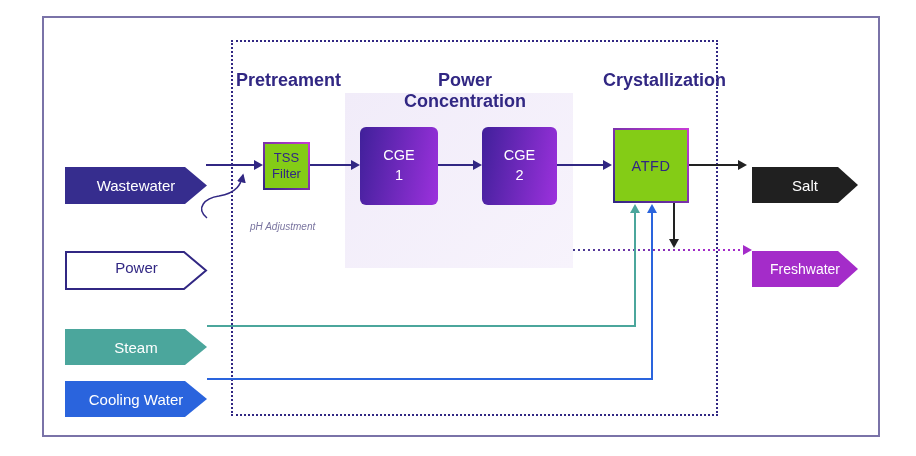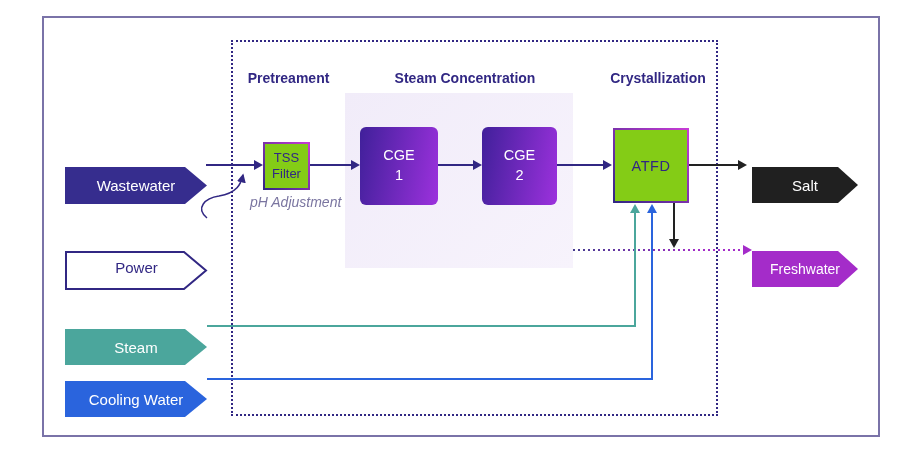--- a/index.html
+++ b/index.html
@@ -7,21 +7,21 @@
     position:relative;width:916px;height:456px;background:#fff;overflow:hidden;
     font-family:"Liberation Sans","DejaVu Sans",sans-serif;
     --primary:#312783;--frame-border:#7a73a8;--wastewater:#362d8e;--steam:#4ba69c;
     --cooling:#2a64dd;--salt:#202020;--freshwater:#a42cc9;--purple-grad-start:#40209a;
     --purple-grad-end:#9c31dd;--magenta-border:#c83cd6;--lavender:#f3effb;--annotation:#7a75a0;
   }
   .abs{position:absolute;box-sizing:border-box;}
   .frame{left:42px;top:16px;width:838px;height:421px;border:2px solid var(--frame-border);background:#fff;}
   .dashed-box{left:231px;top:40px;width:487px;height:376px;border:2px dotted var(--primary);}
   .lavender{left:345px;top:93px;width:228px;height:175px;background:linear-gradient(135deg,#f1ecf9,#f7f3fc);}
-  .section-label{font-weight:bold;font-size:14px;color:var(--primary);text-align:center;}
+  .section-label{font-weight:bold;font-size:18px;color:var(--primary);text-align:center;}
   .sec-pre{left:236px;top:70px;width:105px;}
   .sec-brine{left:390px;top:70px;width:150px;}
   .sec-cryst{left:603px;top:70px;width:110px;}
 
   .unit{display:flex;align-items:center;justify-content:center;text-align:center;}
   .outline-unit{background:#84cc16;border:2px solid;
     border-image:linear-gradient(to top right,var(--primary),var(--magenta-border)) 1;
     color:var(--primary);flex-direction:column;}
   .tss{left:263px;top:142px;width:47px;height:48px;font-size:13px;line-height:1.2;}
   .atfd{left:613px;top:128px;width:76px;height:75px;font-size:14.5px;letter-spacing:.5px;}
@@ -50,36 +50,36 @@
   .ah-right{width:0;height:0;border-top:5px solid transparent;border-bottom:5px solid transparent;border-left:9px solid var(--primary);}
   .ah-right.black-ah{border-left-color:#222;}
   .ah-right.magenta-ah{border-left-color:var(--freshwater);}
   .ah-down{width:0;height:0;border-left:5px solid transparent;border-right:5px solid transparent;border-top:9px solid #222;}
   .ah-up{width:0;height:0;border-left:5px solid transparent;border-right:5px solid transparent;border-bottom:9px solid;}
   .teal-ah{border-bottom-color:var(--steam);}
   .blue-ah{border-bottom-color:var(--cooling);}
   .dotted-line{height:2px;background:linear-gradient(to right,#453c8f,var(--freshwater) 75%);
     -webkit-mask-image:repeating-linear-gradient(to right,#000 0 2px,transparent 2px 5px);
     mask-image:repeating-linear-gradient(to right,#000 0 2px,transparent 2px 5px);}
-  .ph-note{left:250px;top:194px;font-size:14px;font-style:italic;color:var(--annotation);}
+  .ph-note{left:250px;top:221px;font-size:10px;font-style:italic;color:var(--annotation);}
   .squiggle{left:197px;top:168px;}
 </style>
 </head>
 <body>
 
 <div id="canvas" style="--primary: #312783; --frame-border: #7a73a8; --wastewater: #362d8e; --steam: #4ba69c; --cooling: #2a64dd; --salt: #202020; --freshwater: #a42cc9; --purple-grad-start: #40209a; --purple-grad-end: #9c31dd; --magenta-border: #c83cd6; --lavender: #f3effb; --annotation: #7a75a0;">
 
   <div class="abs frame"></div>
 
   <div class="abs dashed-box"></div>
 
   <div class="abs lavender"></div>
 
   <div class="abs section-label sec-pre">Pretreament</div>
-  <div class="abs section-label sec-brine">Steam Concentration</div>
+  <div class="abs section-label sec-brine">Power Concentration</div>
   <div class="abs section-label sec-cryst">Crystallization</div>
 
   <div class="abs chevron wastewater">Wastewater</div>
   <div class="abs power-wrap">
     <svg width="143" height="39">
       <polygon points="1,1 119,1 141,19.5 119,38 1,38" fill="#ffffff" stroke="#312783" stroke-width="2"></polygon>
     </svg>
     <span class="power-label">Power</span>
   </div>
   <div class="abs chevron steam">Steam</div>

